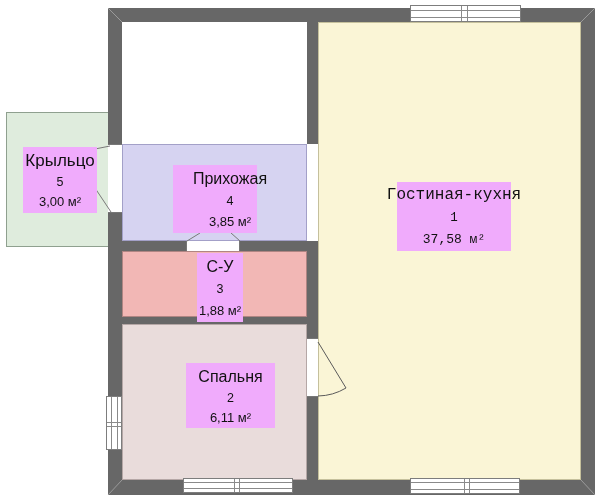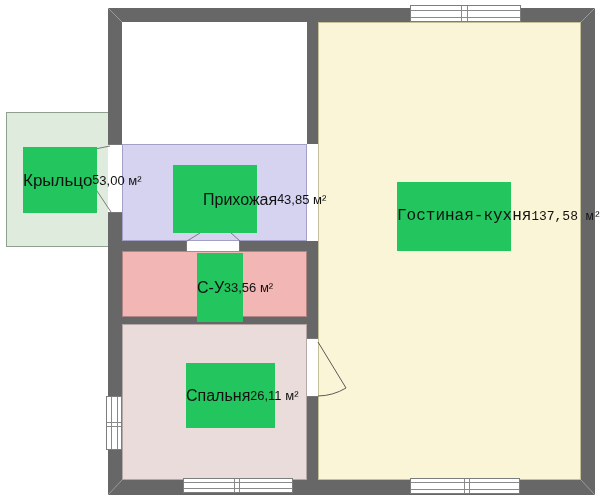--- a/index.html
+++ b/index.html
@@ -13,22 +13,22 @@
     position:relative;width:601px;height:502px;background:var(--page-bg);
     font-family:"Liberation Sans", sans-serif;color:var(--text);overflow:hidden;
   }
   .wall{position:absolute;background:var(--wall);z-index:1;}
   .room{position:absolute;z-index:0;}
   .opening{position:absolute;background:#ffffff;z-index:2;}
   .window{position:absolute;background:#ffffff;border:1px solid #7d7d7d;z-index:3;}
   .wline{position:absolute;background:#8a8a8a;}
   .overlay{position:absolute;left:0;top:0;z-index:4;pointer-events:none;}
   .room-label{
-    position:absolute;background:#22c55e;z-index:5;
-    display:flex;flex-direction:row;align-items:center;justify-content:space-around;
+    position:absolute;background:#f0abfc;z-index:5;
+    display:flex;flex-direction:column;align-items:center;justify-content:space-around;
     text-align:center;padding:1px 0;
   }
   .rname{font-size:16px;line-height:19px;white-space:nowrap;}
   .rname-lg{font-size:17px;}
   .rnum{font-size:12.5px;line-height:14px;}
   .rarea{font-size:13px;line-height:15px;white-space:nowrap;}
 
   
   .wall-top{left:108px;top:8px;width:487px;height:14px;}
   .wall-bottom{left:108px;top:480px;width:487px;height:15px;}
@@ -148,21 +148,21 @@
 
   <div class="room-label hallway-label">
     <div class="rname">Прихожая</div>
     <div class="rnum">4</div>
     <div class="rarea">3,85 м²</div>
   </div>
 
   <div class="room-label bathroom-label">
     <div class="rname">С-У</div>
     <div class="rnum">3</div>
-    <div class="rarea">3,56 м²</div>
+    <div class="rarea">1,88 м²</div>
   </div>
 
   <div class="room-label bedroom-label">
     <div class="rname">Спальня</div>
     <div class="rnum">2</div>
     <div class="rarea">6,11 м²</div>
   </div>
 
   <div class="room-label living-label">
     <div class="rname">Гостиная-кухня</div>

